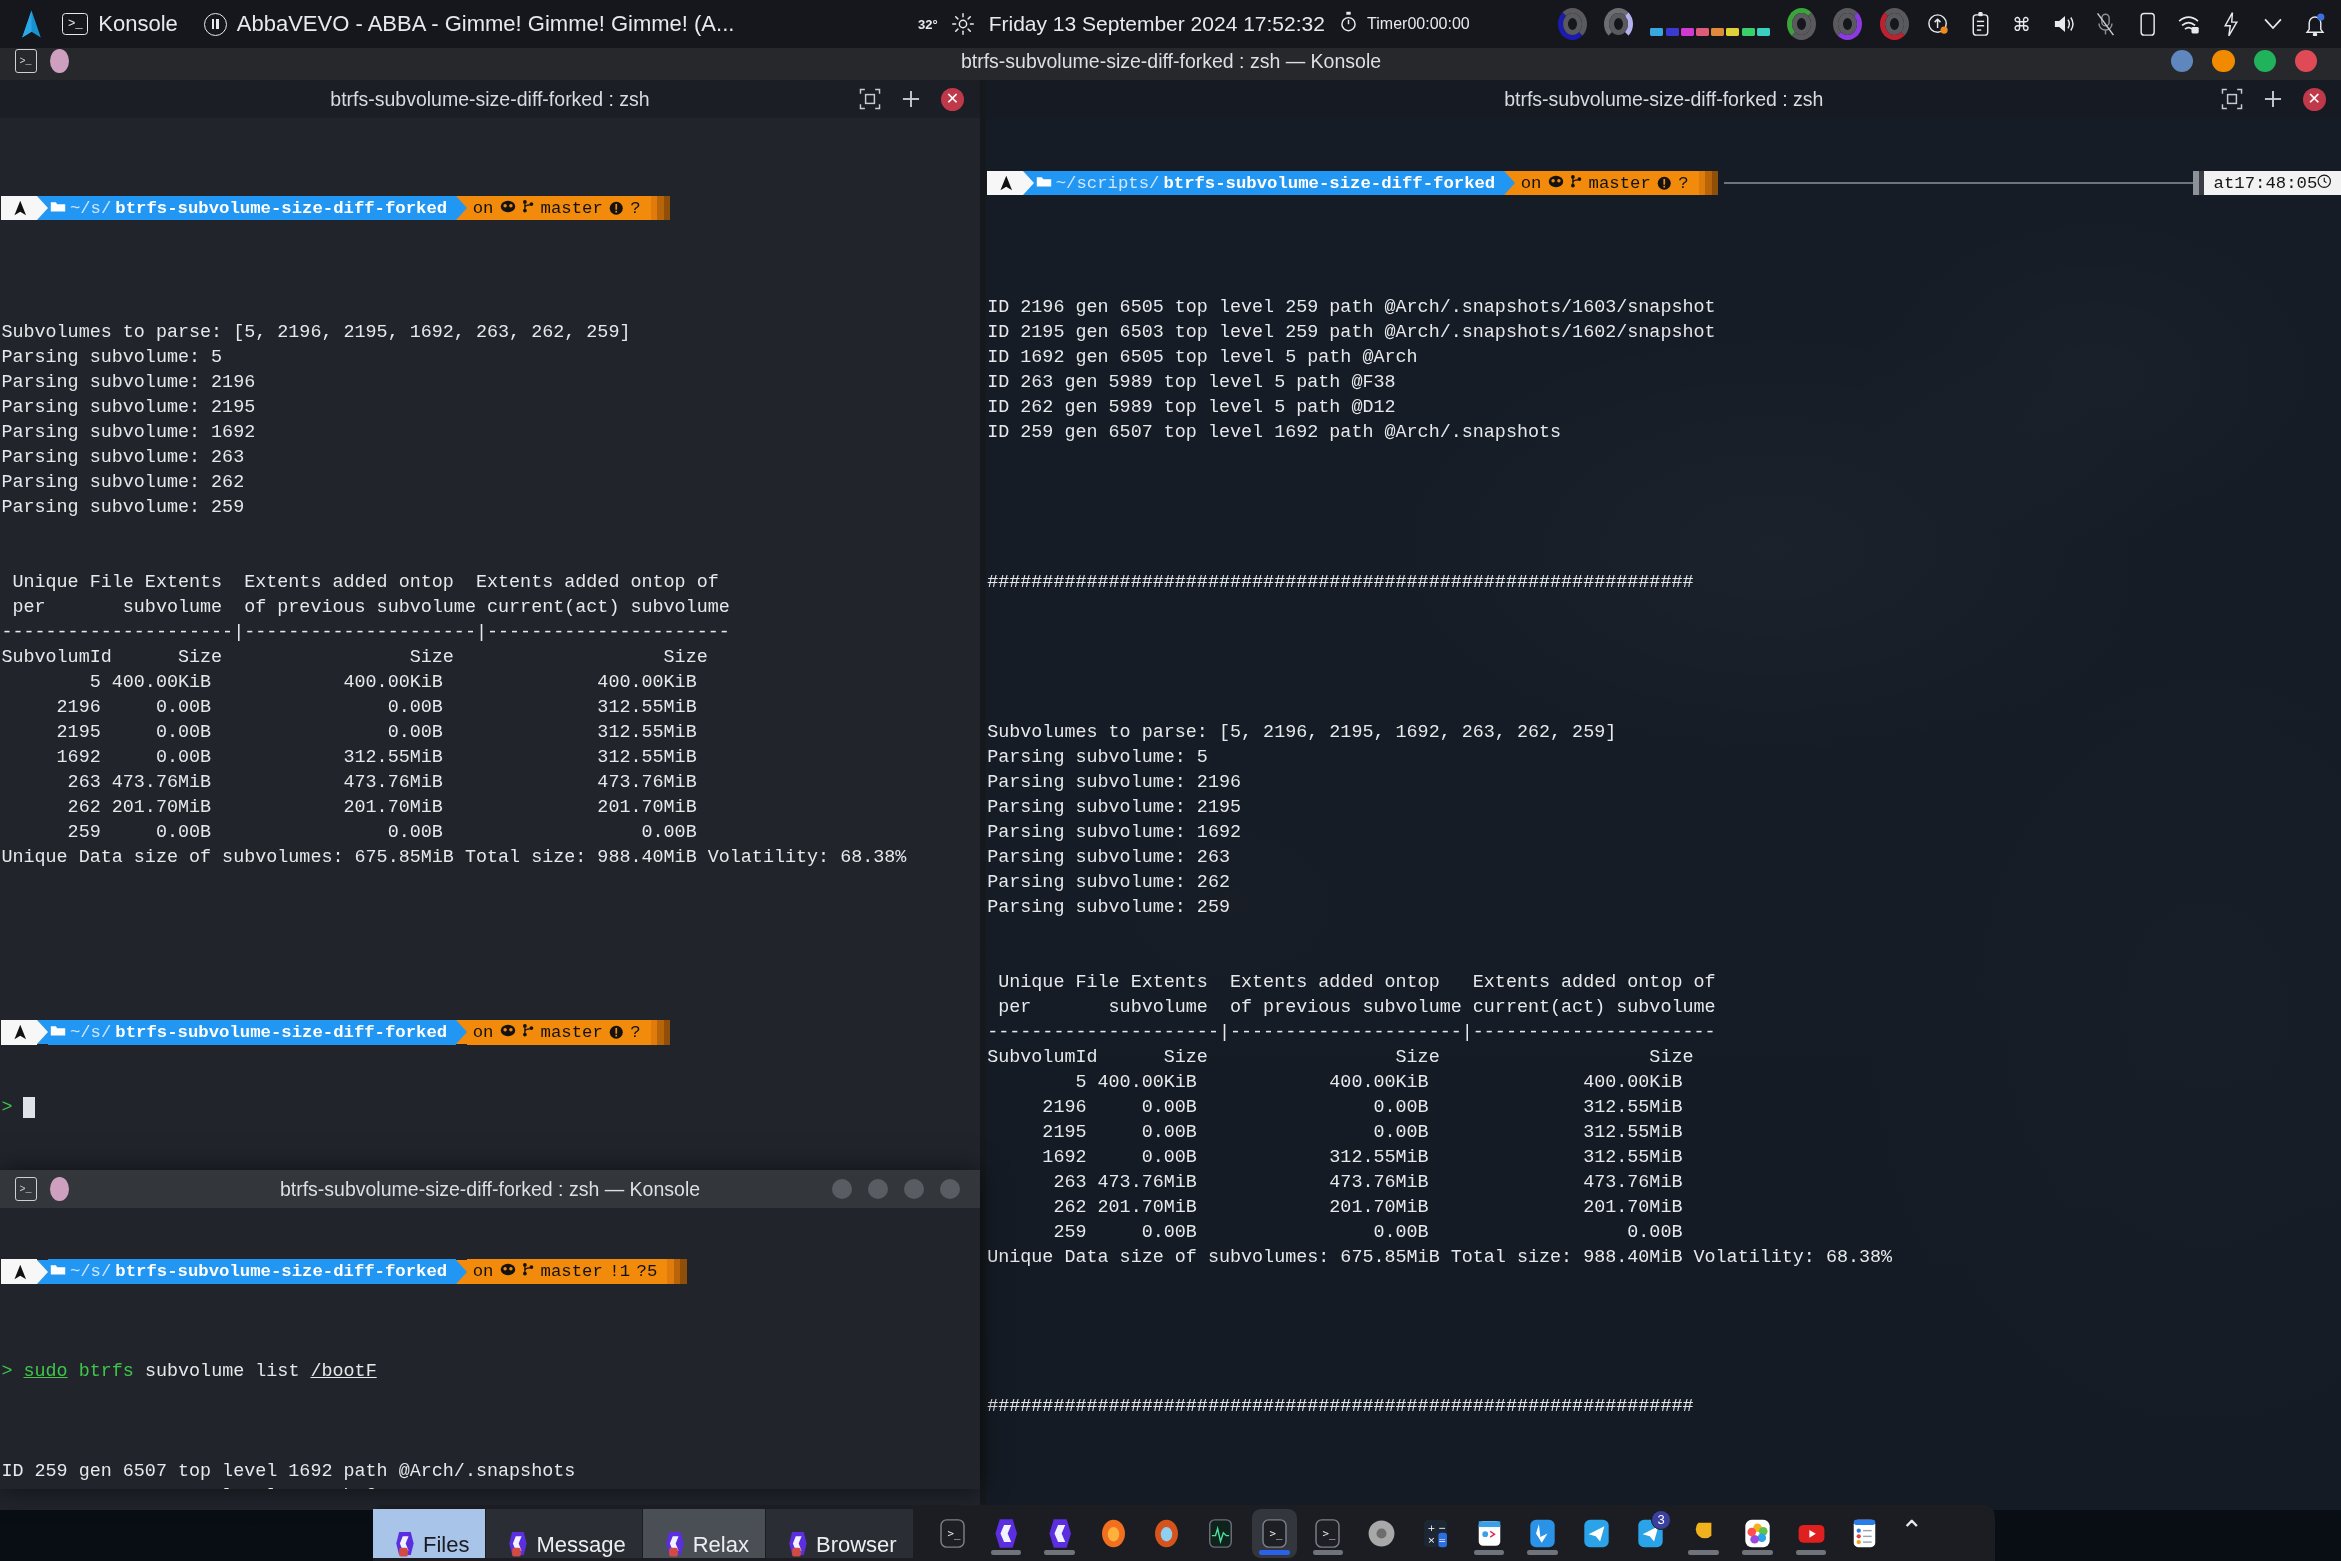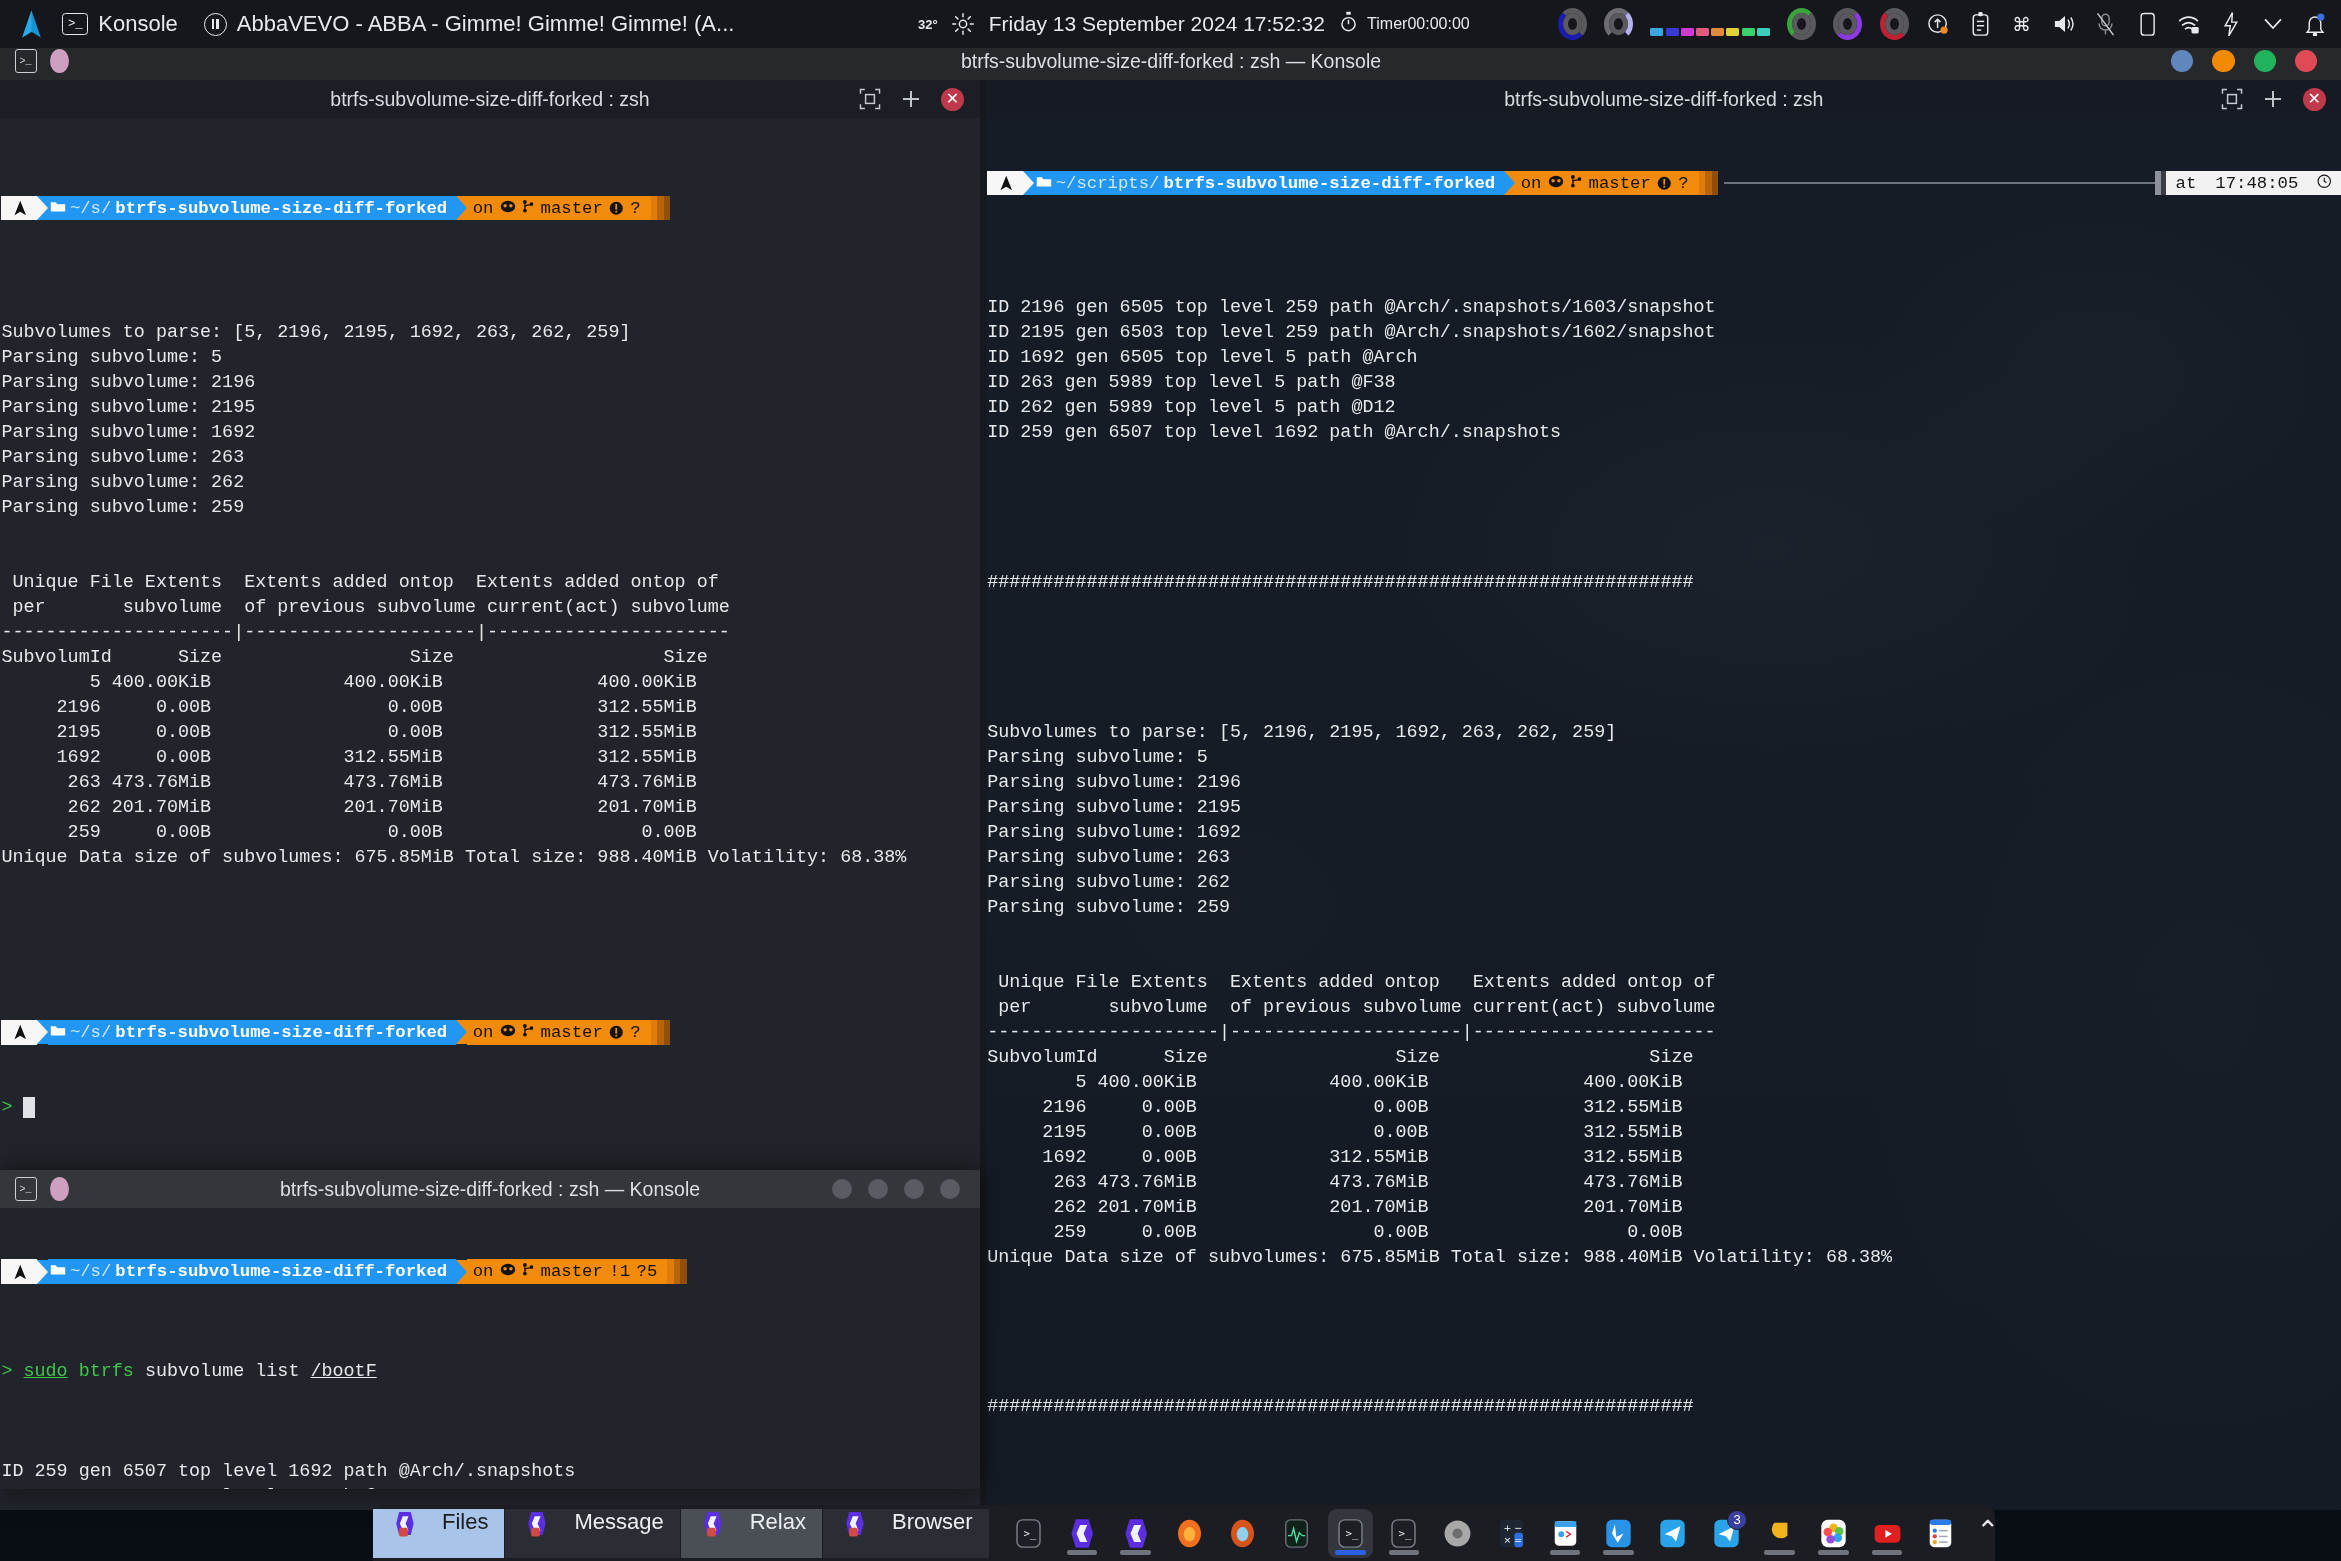--- a/index.html
+++ b/index.html
@@ -142,21 +142,21 @@
     background:#f28a0c; color:#121212; height:24.6px; display:flex; align-items:center; gap:6.5px;
     padding:0 10px 0 5.8px;
   }
   .pl-tail { display:flex; height:24.6px; }
   .pl-tail i { display:block; width:6.5px; height:24.6px; }
   .pl-time-line { flex:1; height:1.4px; background:#6f737a; margin:0 0 0 5.8px; }
   .pl-time-wrap { display:flex; align-items:center; height:24.6px; }
   .pl-time-grip { width:5.8px; height:24.6px; background:#8d9199; }
   .pl-time-grip2 { width:4.3px; height:24.6px; background:#3a3d44; }
   .pl-time {
-    background:#f2f2f2; color:#161616; height:24.6px; display:flex; align-items:center; gap:19px;
+    background:#f2f2f2; color:#161616; height:24.6px; display:flex; align-items:center; gap:0;
     padding:0 10px; font-weight:normal;
   }
   .bang-ico { display:inline-flex; align-items:center; }
 
   
   #win-bottom {
     position:absolute; left:0; top:1170px; width:980px; height:319px;
     background:#21242b; box-shadow:0 0 24.6px rgba(0,0,0,.55);
   }
   #win-bottom .win-titlebar { background:#33363b; height:38px; }
@@ -169,21 +169,21 @@
   }
 
   
   #dock {
     position:absolute; left:373px; bottom:0; width:1622px; height:56px;
     background:#1b1d22; border-top-left-radius:11.6px; border-top-right-radius:11.6px;
     display:flex; align-items:center; z-index:60;
   }
   .tasklist { display:flex; align-items:center; height:49px; }
   .task {
-    display:flex; align-items:flex-start; gap:24px; height:49px; padding:0 16px;
+    display:flex; align-items:flex-end; gap:5px; height:49px; padding:0 16px;
     color:#eceef1; font-size:22px; position:relative; background:#2a2d33;
     border-right:1.4px solid #1b1d22;
   }
   .task.active { background:#a8c4e8; color:#1a1c20; }
   .task.hover { background:#4a4e55; }
   .task-ico { width:29px; height:29px; position:relative; }
   .dock-icons { display:flex; align-items:center; gap:8.7px; padding-left:16px; }
   .dicon { width:45px; height:49px; position:relative; display:flex; align-items:center; justify-content:center; }
   .dicon .under { position:absolute; bottom:2.9px; left:7.2px; right:7.2px; height:4.3px; border-radius:2.2px; background:#6f747c; }
   .dicon .under.act { background:#2962e8; }

